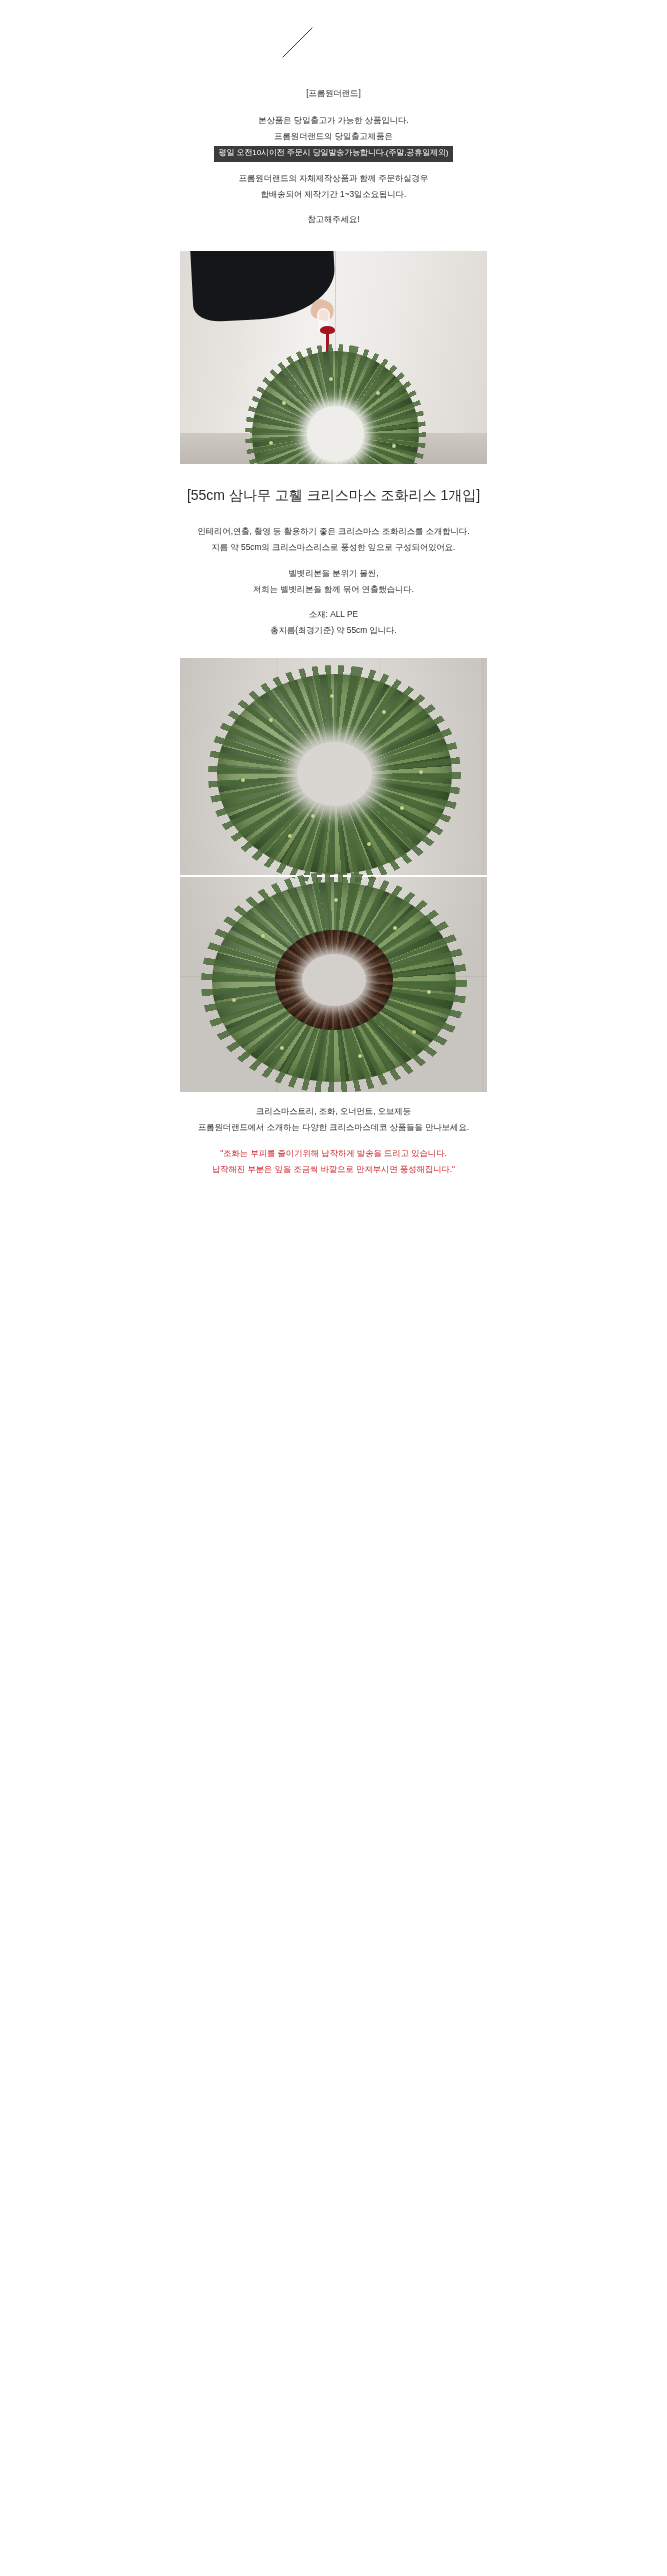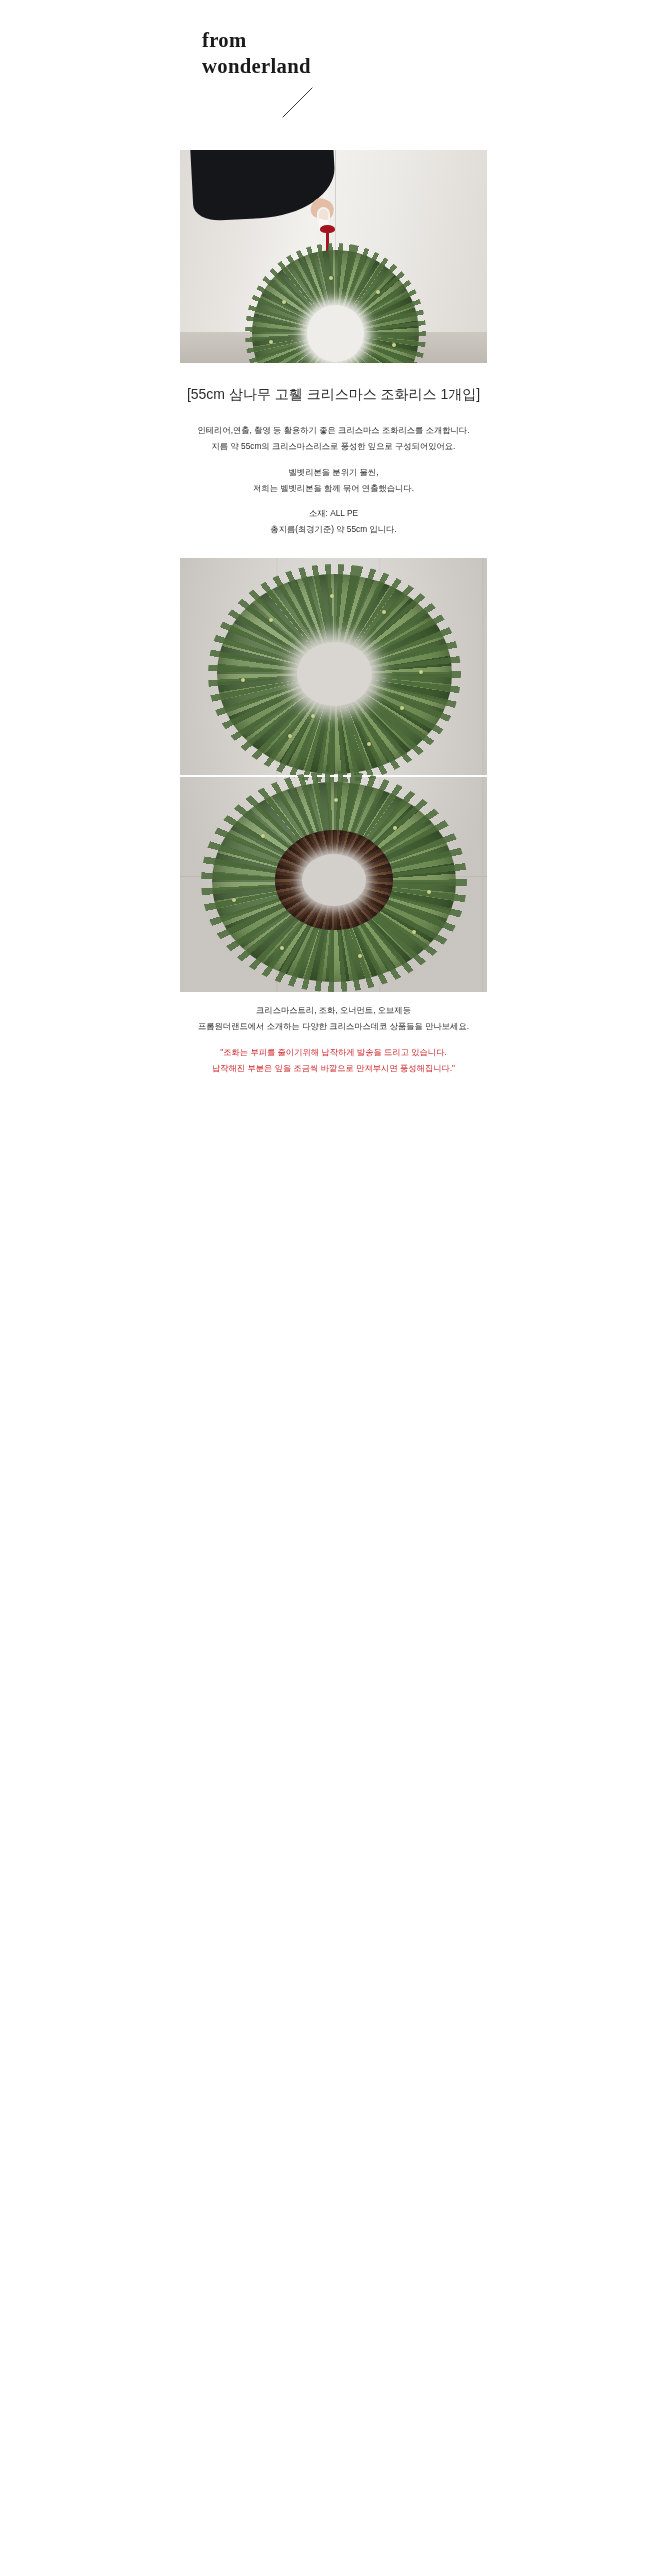--- a/index.html
+++ b/index.html
@@ -243,34 +243,41 @@
   .red {
     color: #cf2127;
   }
   .bottom-note { line-height: 1.95; }
 </style>
 </head>
 <body>
 
 <div class="page">
 
-  <div class="brand">
-    <div class="brand-title">
-      <div>from</div>
-      <div>wonderland</div>
-    </div>
-  </div>
   <div class="brand-rule-wrap">
     <div class="brand-rule">
       <svg width="35" height="35" viewBox="0 0 52 52">
         <line x1="4" y1="48" x2="48" y2="4" stroke="#2a2a2a" stroke-width="1.4"></line>
       </svg>
     </div>
   </div>
 
+  <div class="notice">
+    <div class="bracket-line">[프롬원더랜드]</div>
+    <p>본상품은 당일출고가 가능한 상품입니다.</p>
+    <p>프롬원더랜드의 당일출고제품은</p>
+    <p>
+      <span class="highlight">평일 오전10시이전 주문시 당일발송가능합니다.(주말,공휴일제외)</span>
+    </p>
+    <div class="gap"></div>
+    <p>프롬원더랜드의 자체제작상품과 함께 주문하실경우</p>
+    <p>합배송되어 제작기간 1~3일소요됩니다.</p>
+    <div class="gap"></div>
+    <p>참고해주세요!</p>
+  </div>
 
   <div class="photo photo-1">
     <div class="p1-bg"></div>
     <div class="p1-wallseam"></div>
     <div class="p1-floor"></div>
     <div class="p1-arm"></div>
     <div class="p1-hand"></div>
     <div class="p1-hook"></div>
     <div class="p1-bow"></div>
     <div class="p1-ribbon"></div>

